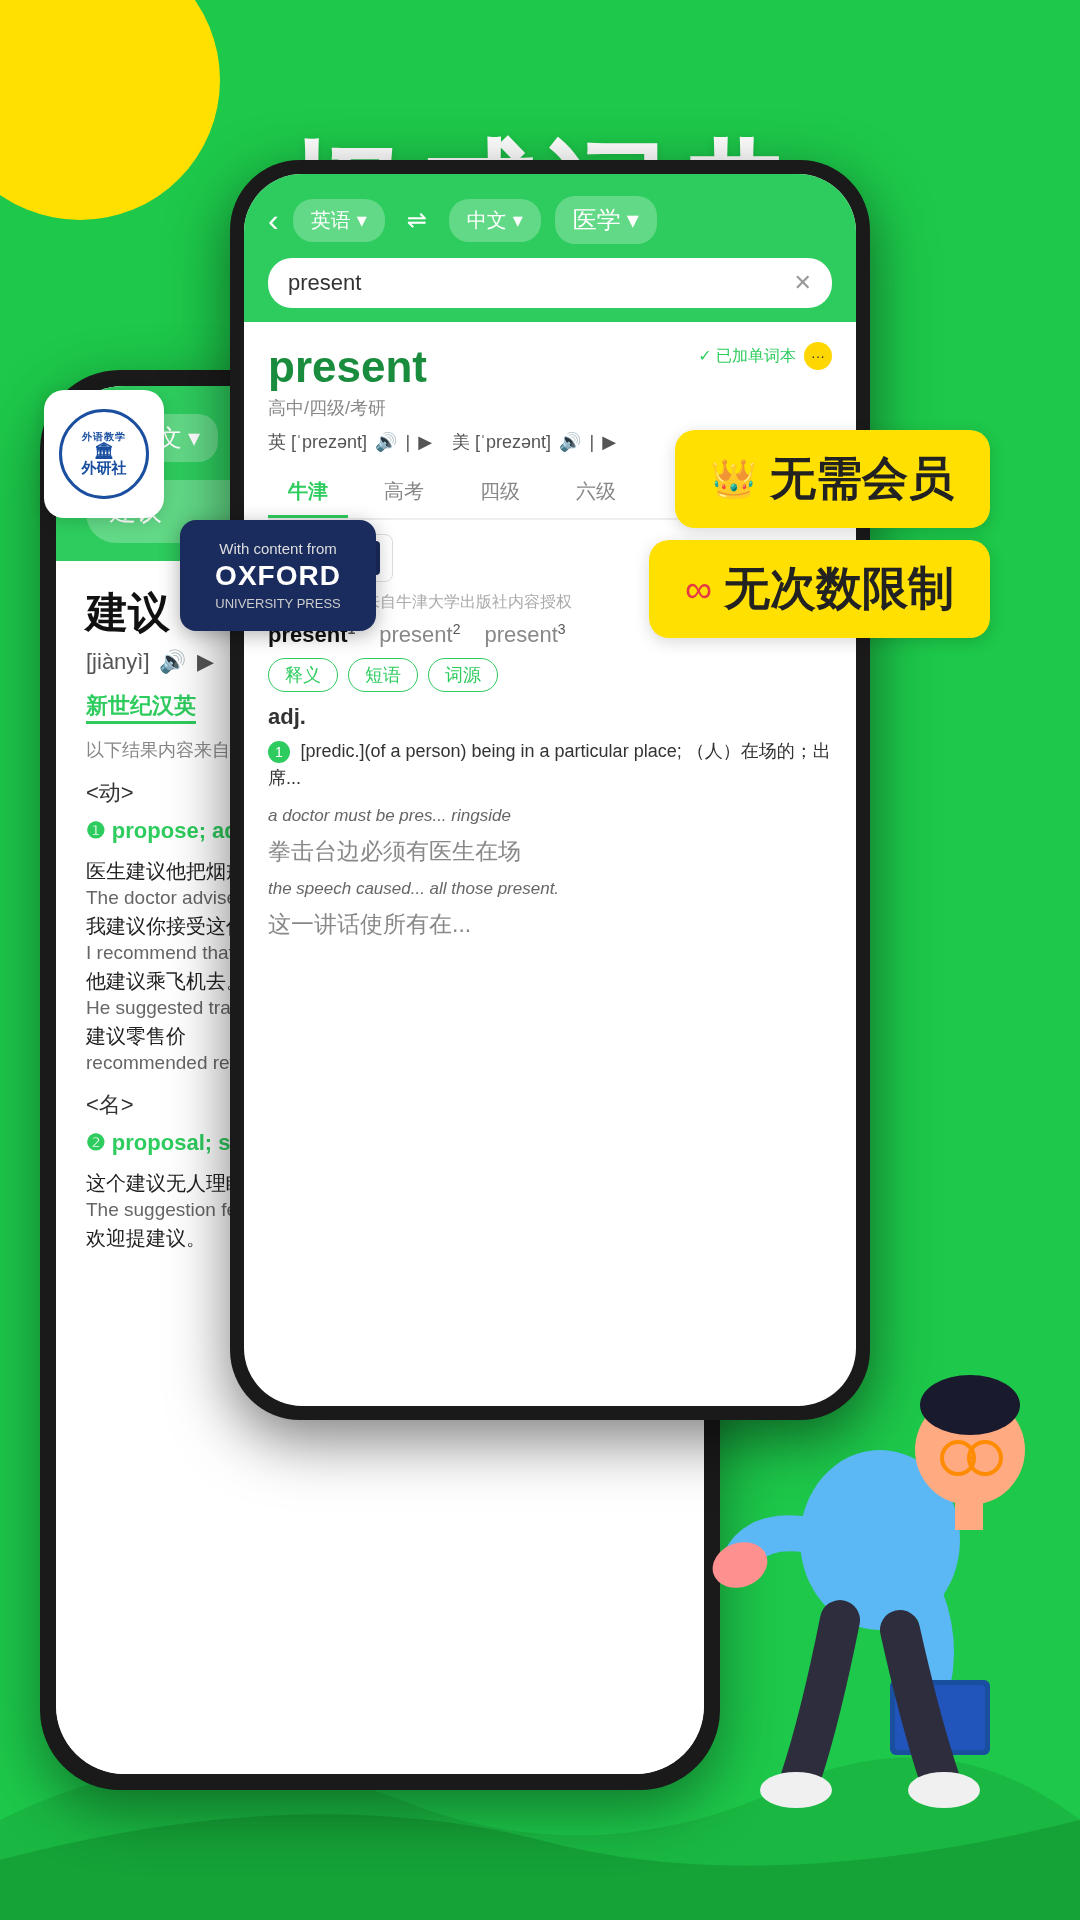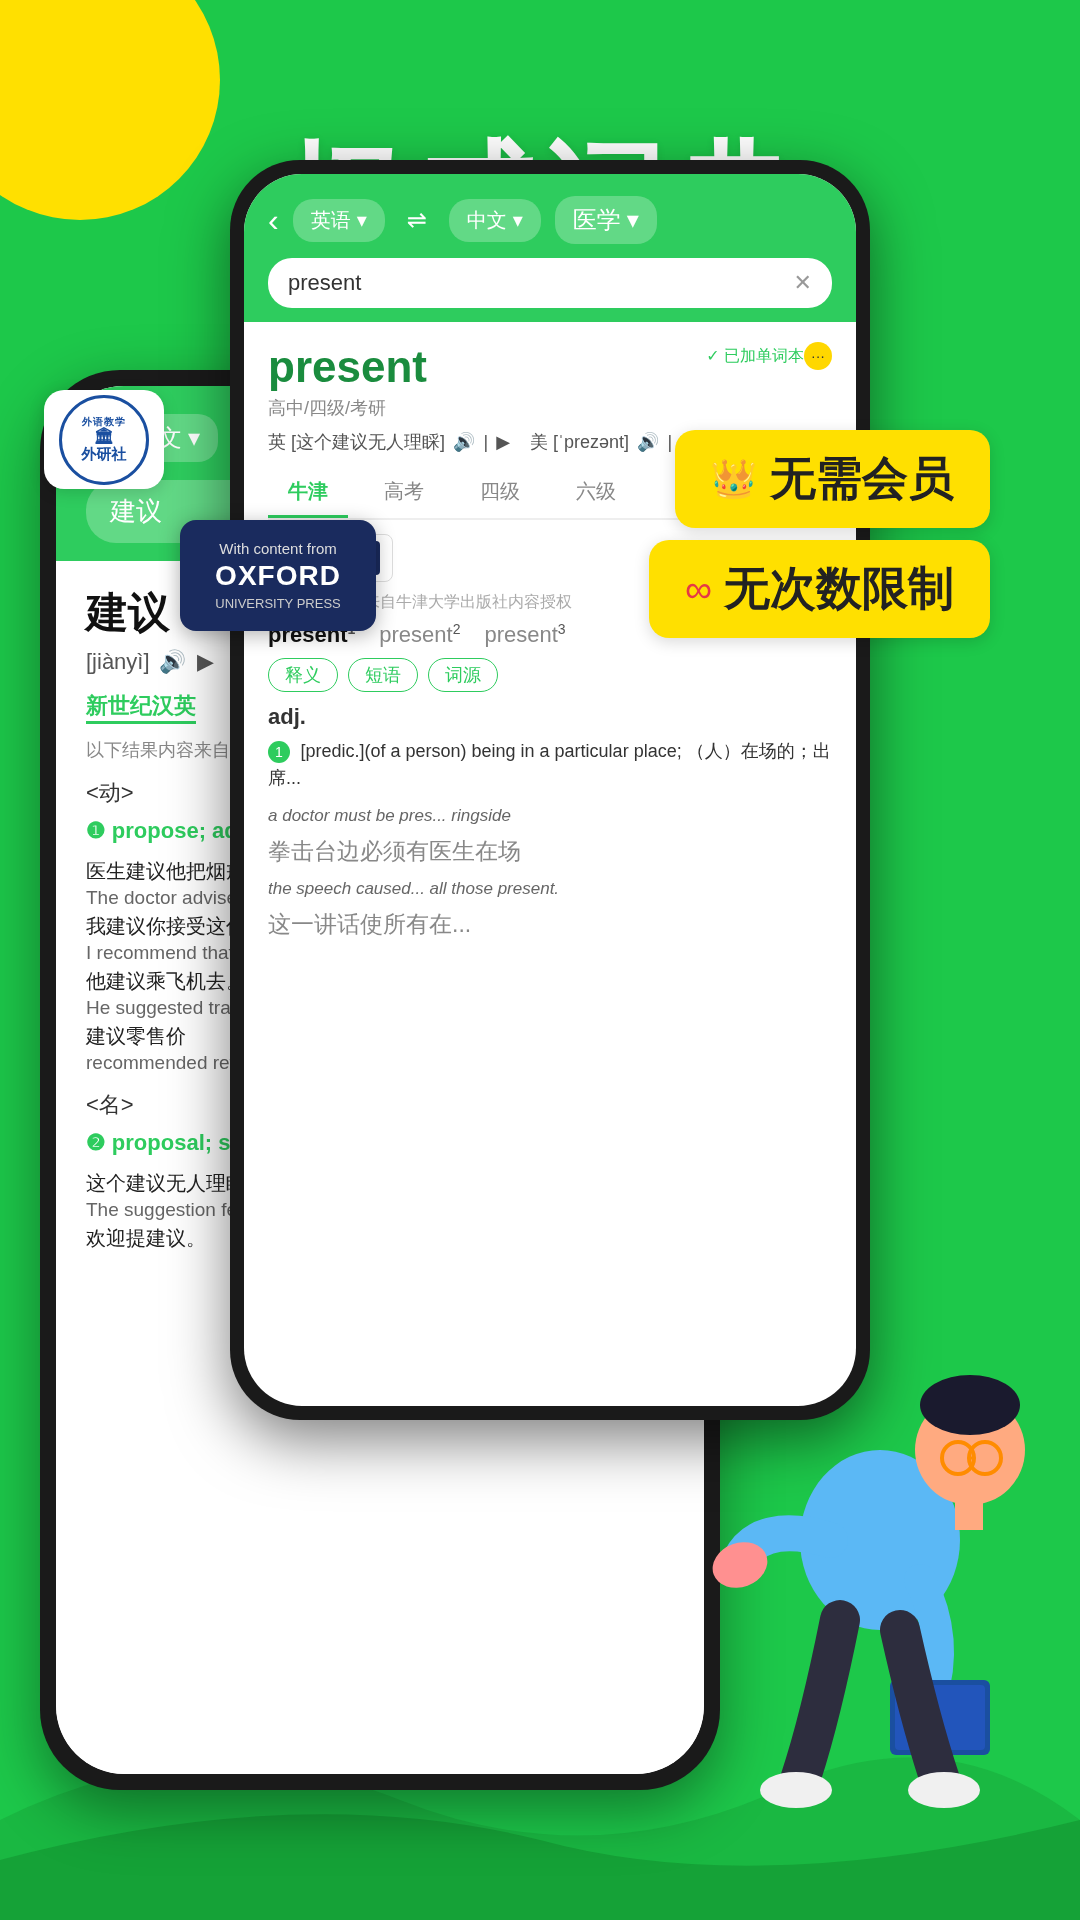--- a/index.html
+++ b/index.html
@@ -411,21 +411,21 @@
       padding: 3px 6px;
       border-radius: 4px;
     }
 
     
     .fltrp-badge {
       position: absolute;
       top: 390px;
       left: 44px;
       width: 120px;
-      height: 99px;
+      height: 128px;
       background: #fff;
       border-radius: 20px;
       display: flex;
       align-items: center;
       justify-content: center;
       flex-direction: column;
       z-index: 9;
       box-shadow: 0 4px 16px rgba(0,0,0,0.15);
     }
 
@@ -692,29 +692,29 @@
       </div>
     </div>
 
     <div class="overlay-content">
       
       <div style="display:flex;justify-content:space-between;align-items:flex-start;">
         <div>
           <div class="present-word">present</div>
           <div class="present-level">高中/四级/考研</div>
         </div>
-        <div style="display:flex;align-items:center;">
+        <div style="display:flex;align-items:center;gap:8px;">
           <span class="bookmark-green" style="font-size:16px;color:#2ecc5e;">✓ 已加单词本</span>
           <div class="more-dots">···</div>
         </div>
       </div>
 
       
       <div class="present-pron">
-        <span>英 [这个建议无人理睬]</span>
+        <span>英 [ˈprezənt]</span>
         <span>🔊</span>
         <span>|</span>
         <span>▶</span>
         <span style="margin-left:12px;">美 [ˈprezənt]</span>
         <span>🔊</span>
         <span>|</span>
         <span>▶</span>
       </div>
 
       

